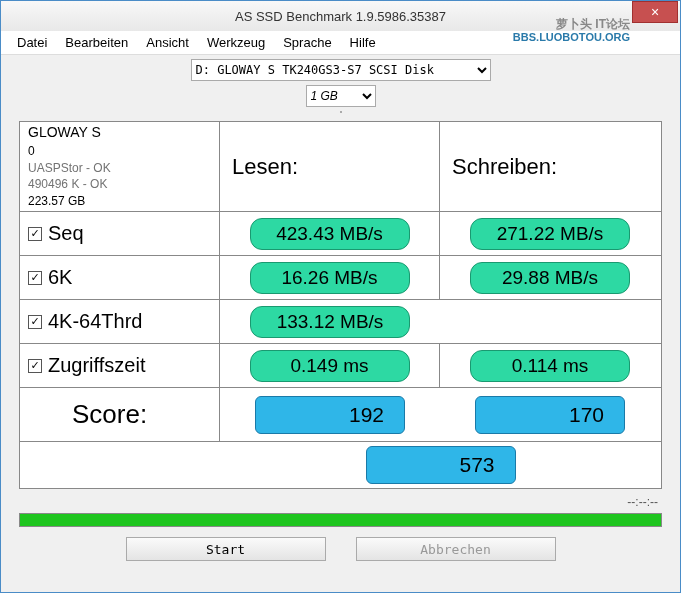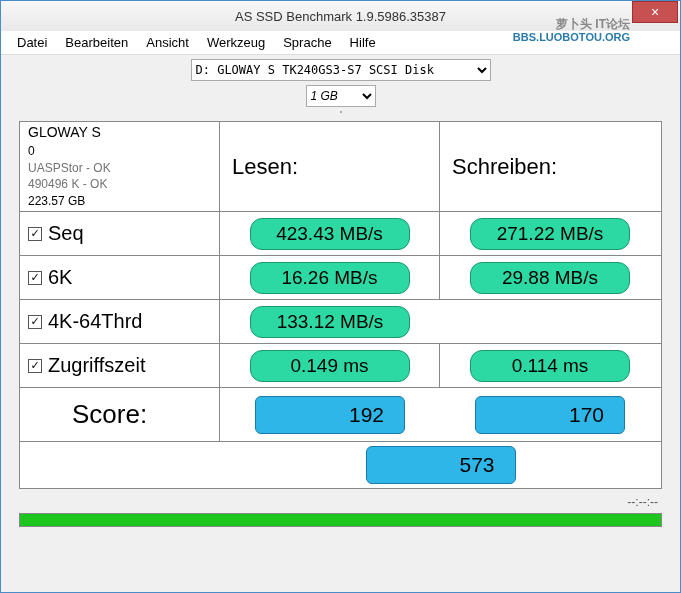--- a/index.html
+++ b/index.html
@@ -165,13 +165,17 @@
           <div class="score-center">
             <span class="score-pill">573</span>
           </div>
         </div>
     </div>
   </div>
 
   <div class="timer">--:--:--</div>
   <div class="progress"></div>
 
+  <div class="buttons">
+    <button class="btn">Start</button>
+    <button class="btn" disabled="">Abbrechen</button>
+  </div>
 </div>
 
 </body></html>

